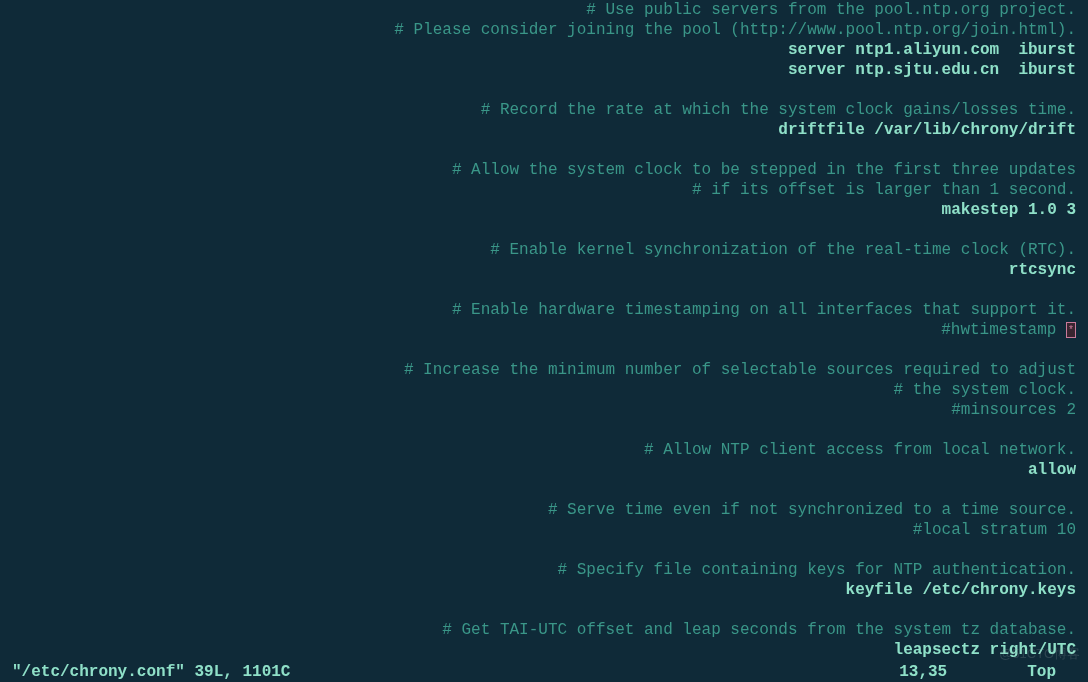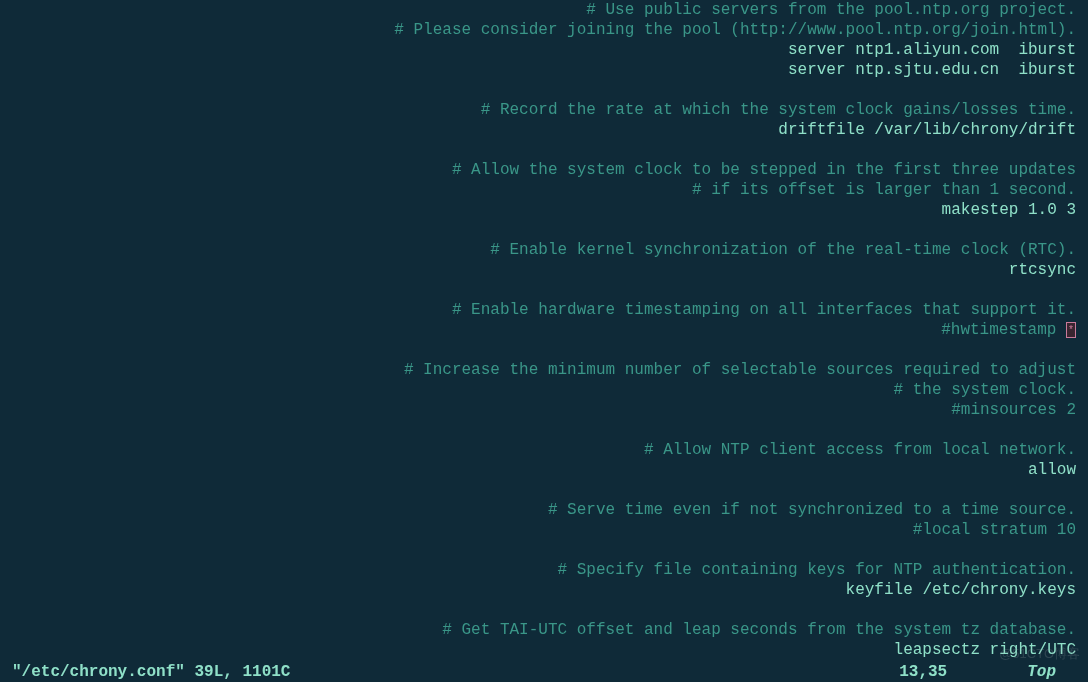--- a/index.html
+++ b/index.html
@@ -13,21 +13,21 @@
     overflow: hidden;
     position: relative;
   }
   .editor {
     padding: 0 12px;
     white-space: pre;
     text-align: right;
   }
   .line { display: block; height: 20px; }
   .comment { color: #3a9688; }
-  .directive { color: #8fe0c8; font-weight: normal; }
+  .directive { color: #8fe0c8; font-weight: bold; }
   .cursor-box {
     display: inline-block;
     width: 10px;
     height: 16px;
     border: 1px solid #c97a9a;
     background: #3a2530;
     vertical-align: text-bottom;
     position: relative;
     top: -1px;
   }
@@ -46,21 +46,21 @@
     right: 0;
     height: 20px;
     display: flex;
     padding: 0 12px;
     color: #8fe0c8;
     font-weight: bold;
   }
   .status-left { flex: 0 0 auto; }
   .status-spacer { flex: 1; }
   .status-pos { flex: 0 0 auto; padding-right: 80px; }
-  .status-scroll { flex: 0 0 auto; padding-right: 20px; font-style: italic; }
+  .status-scroll { flex: 0 0 auto; padding-right: 20px; }
   .watermark {
     position: absolute;
     right: 8px;
     bottom: 18px;
     color: rgba(160,170,175,0.22);
     font-family: sans-serif;
     font-size: 13px;
     pointer-events: none;
   }
 </style>

